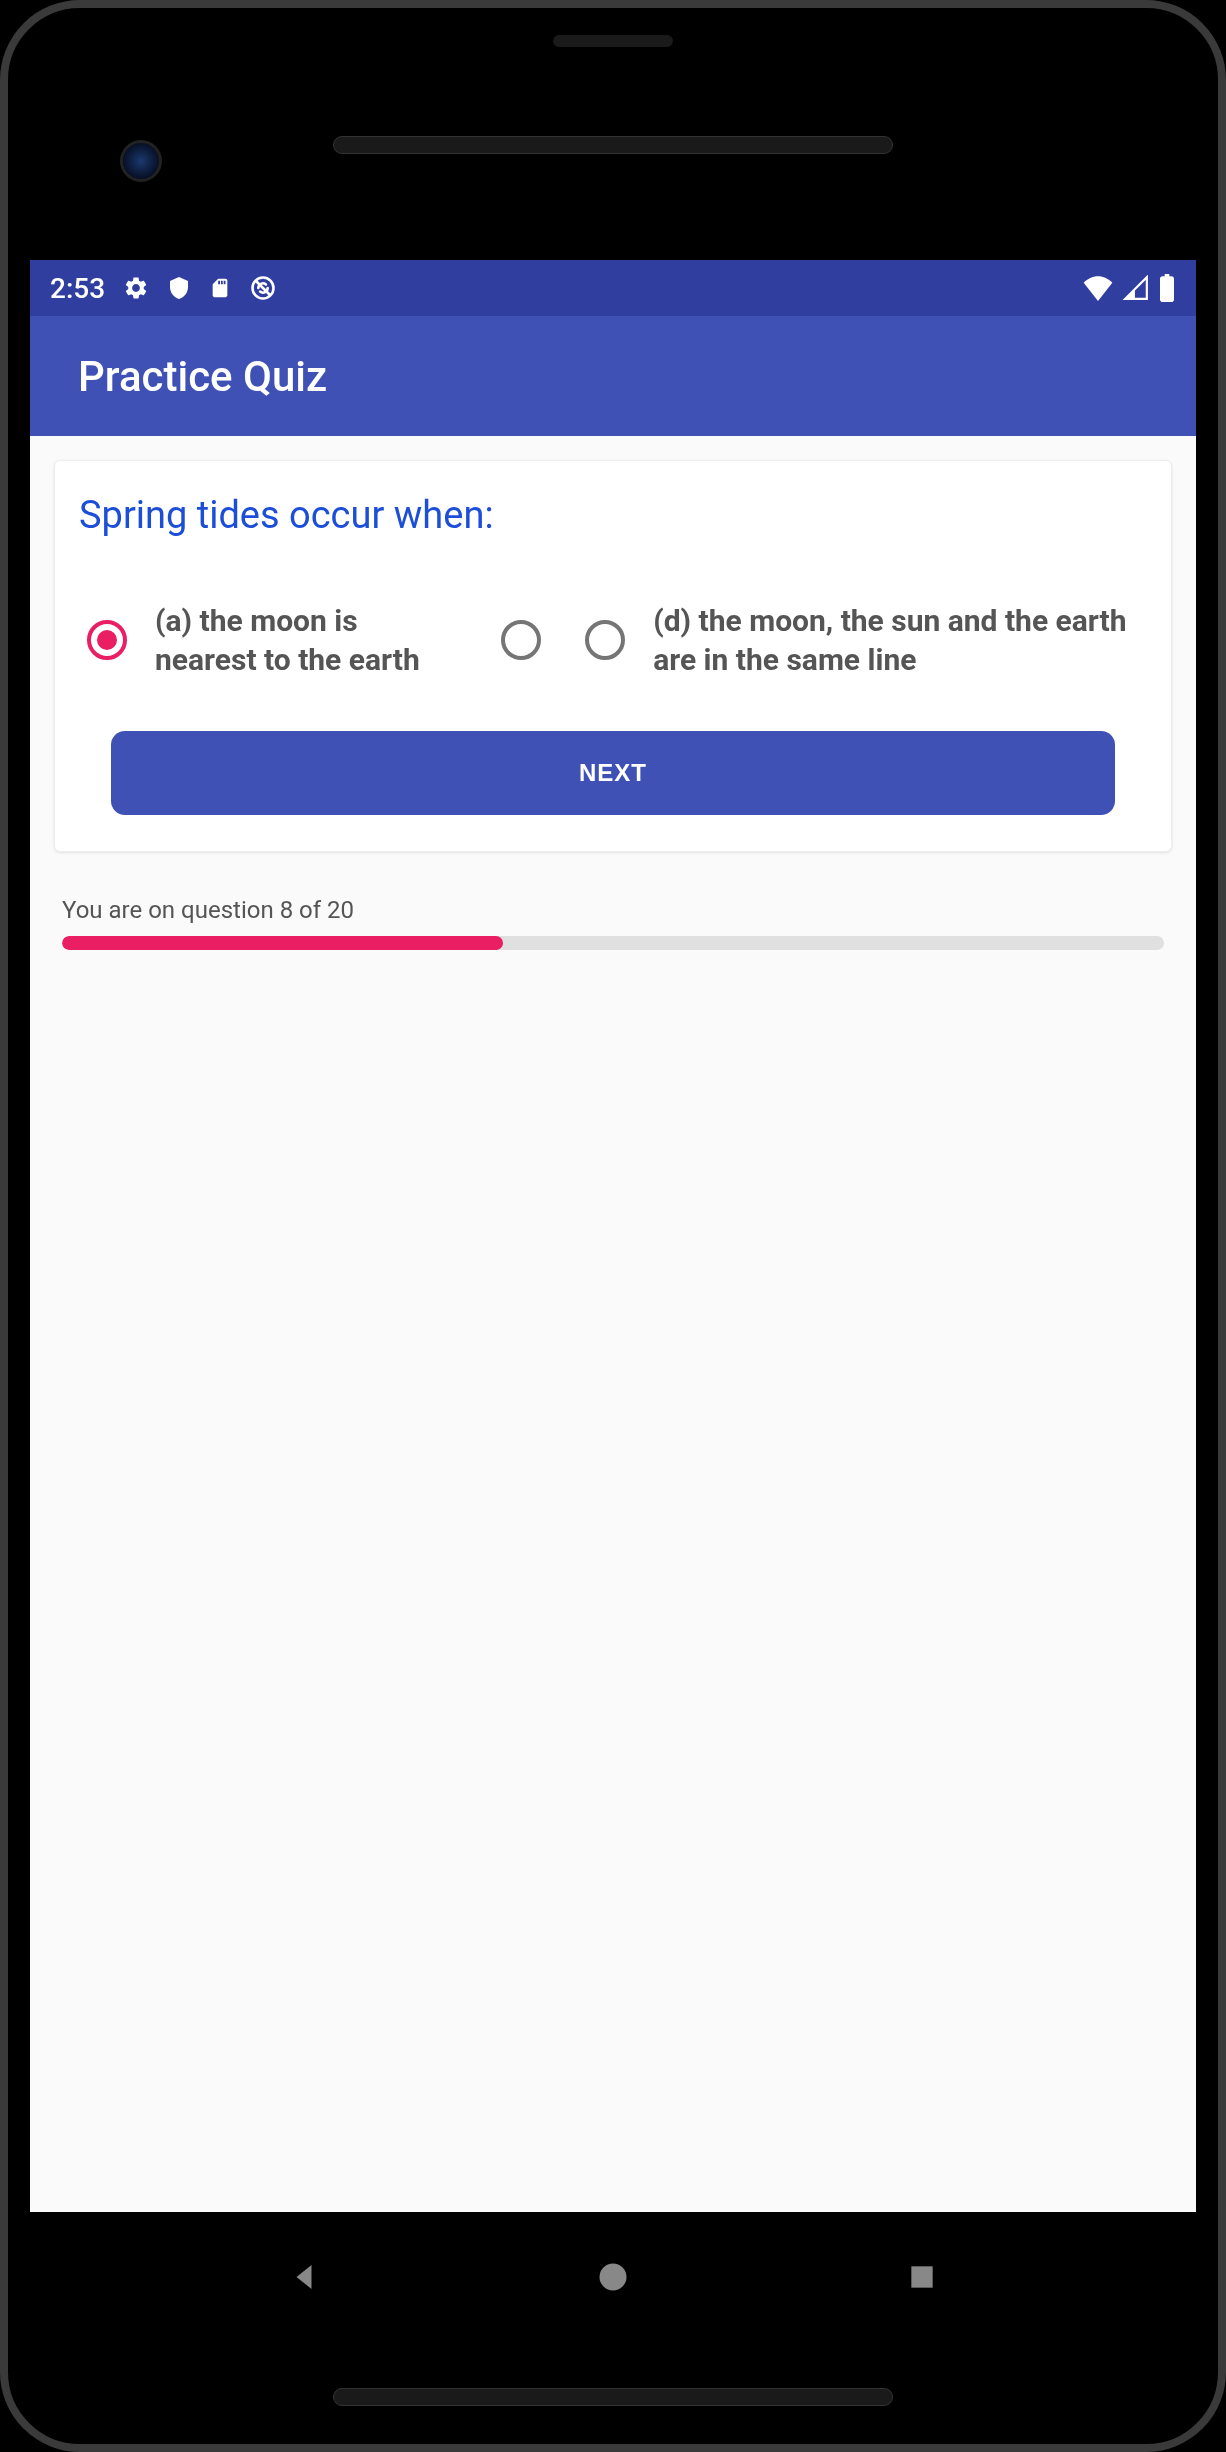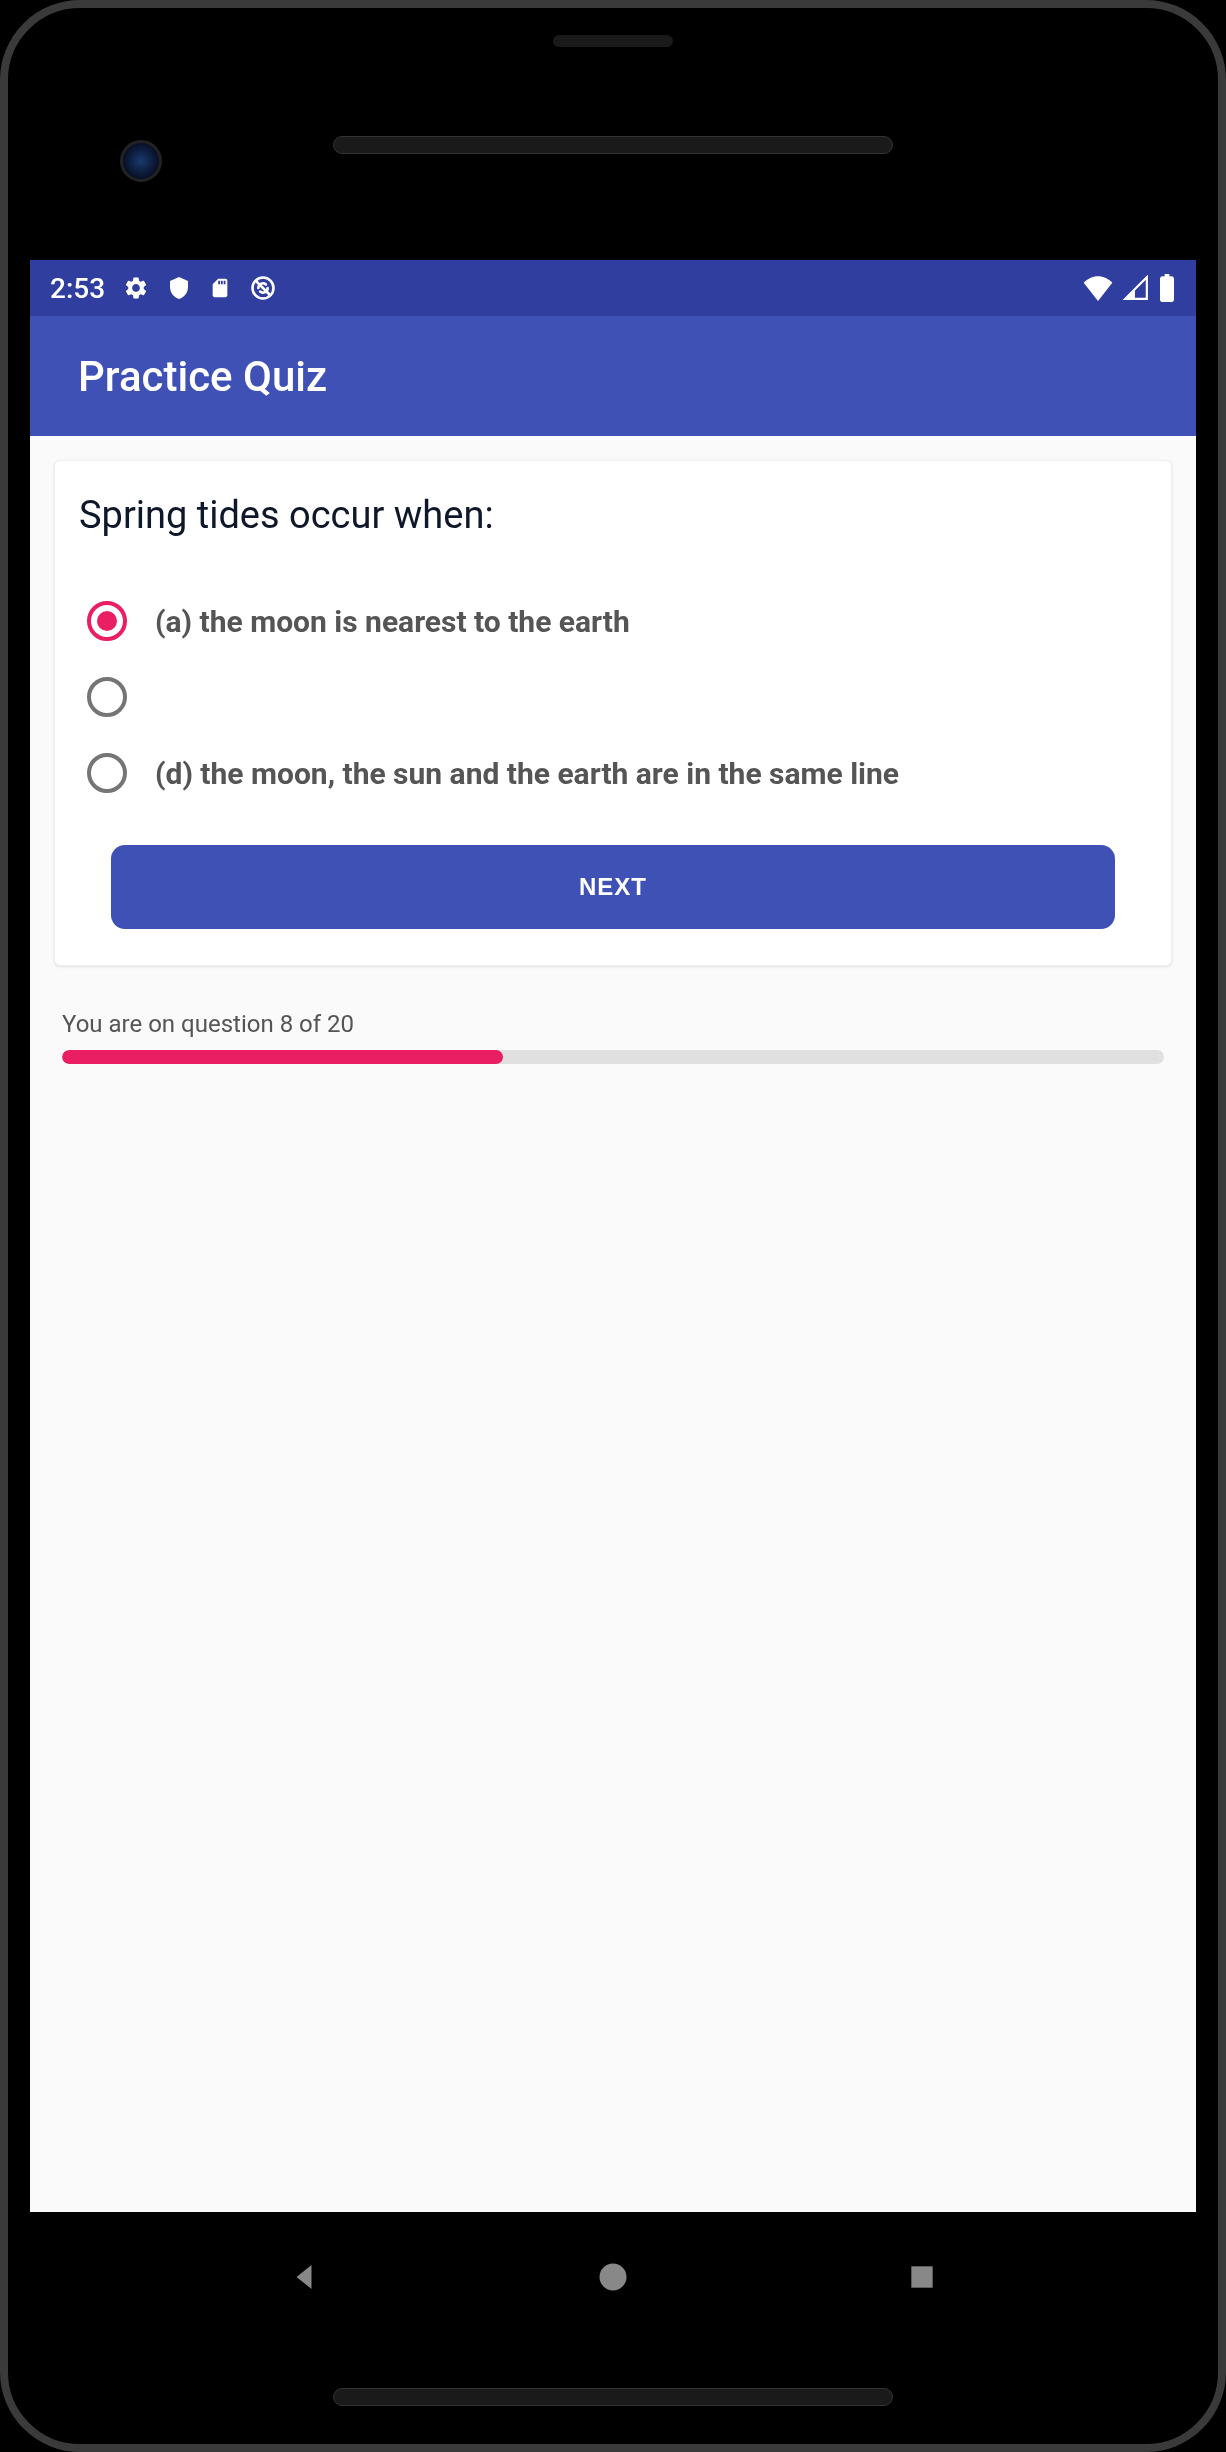--- a/index.html
+++ b/index.html
@@ -137,28 +137,28 @@
 .card {
   background: #fff;
   border-radius: 6px;
   box-shadow: 0 1px 3px rgba(0,0,0,0.1);
   padding: 24px 20px 36px 20px;
   border: 1px solid #eee;
 }
 
 .question-text {
   font-size: 38px;
-  color: #0f172a;
+  color: #1d4ed8;
   margin-bottom: 48px;
   padding: 8px 4px;
 }
 
 .options {
   display: flex;
-  flex-direction: column;
+  flex-direction: row;
   gap: 20px;
   margin-bottom: 44px;
 }
 
 .option {
   display: flex;
   align-items: center;
   gap: 28px;
   padding: 8px 12px;
   cursor: pointer;

